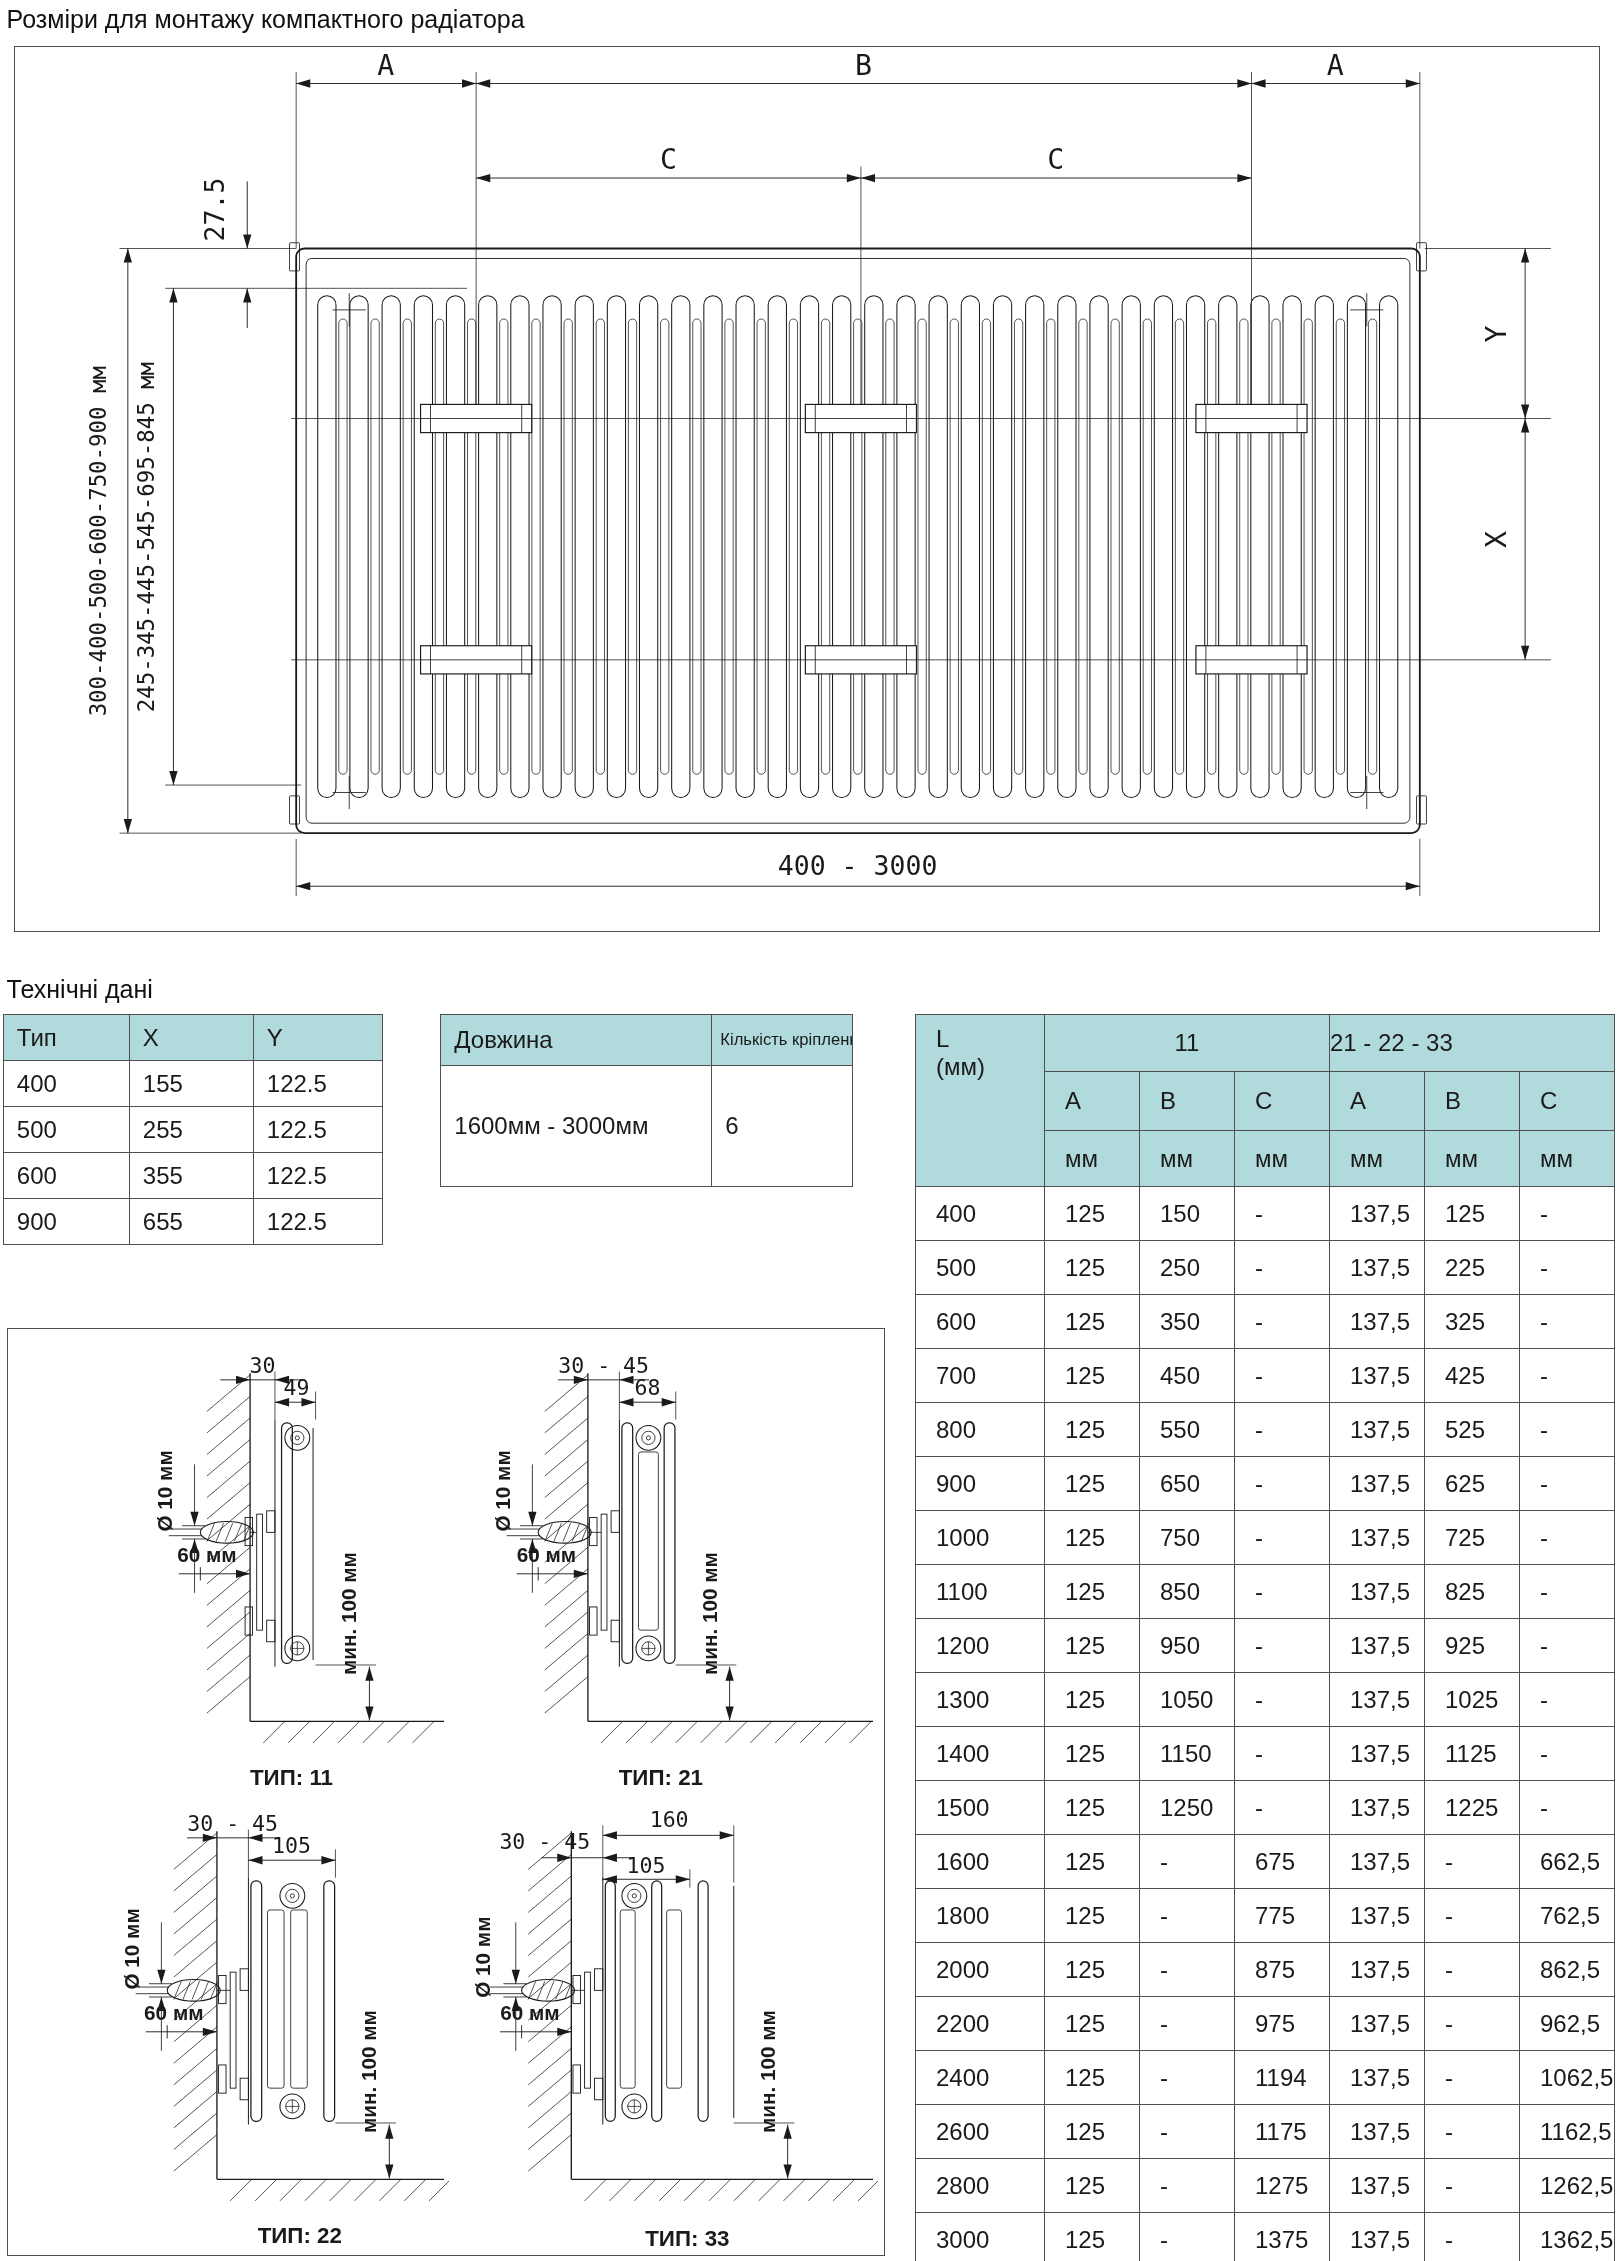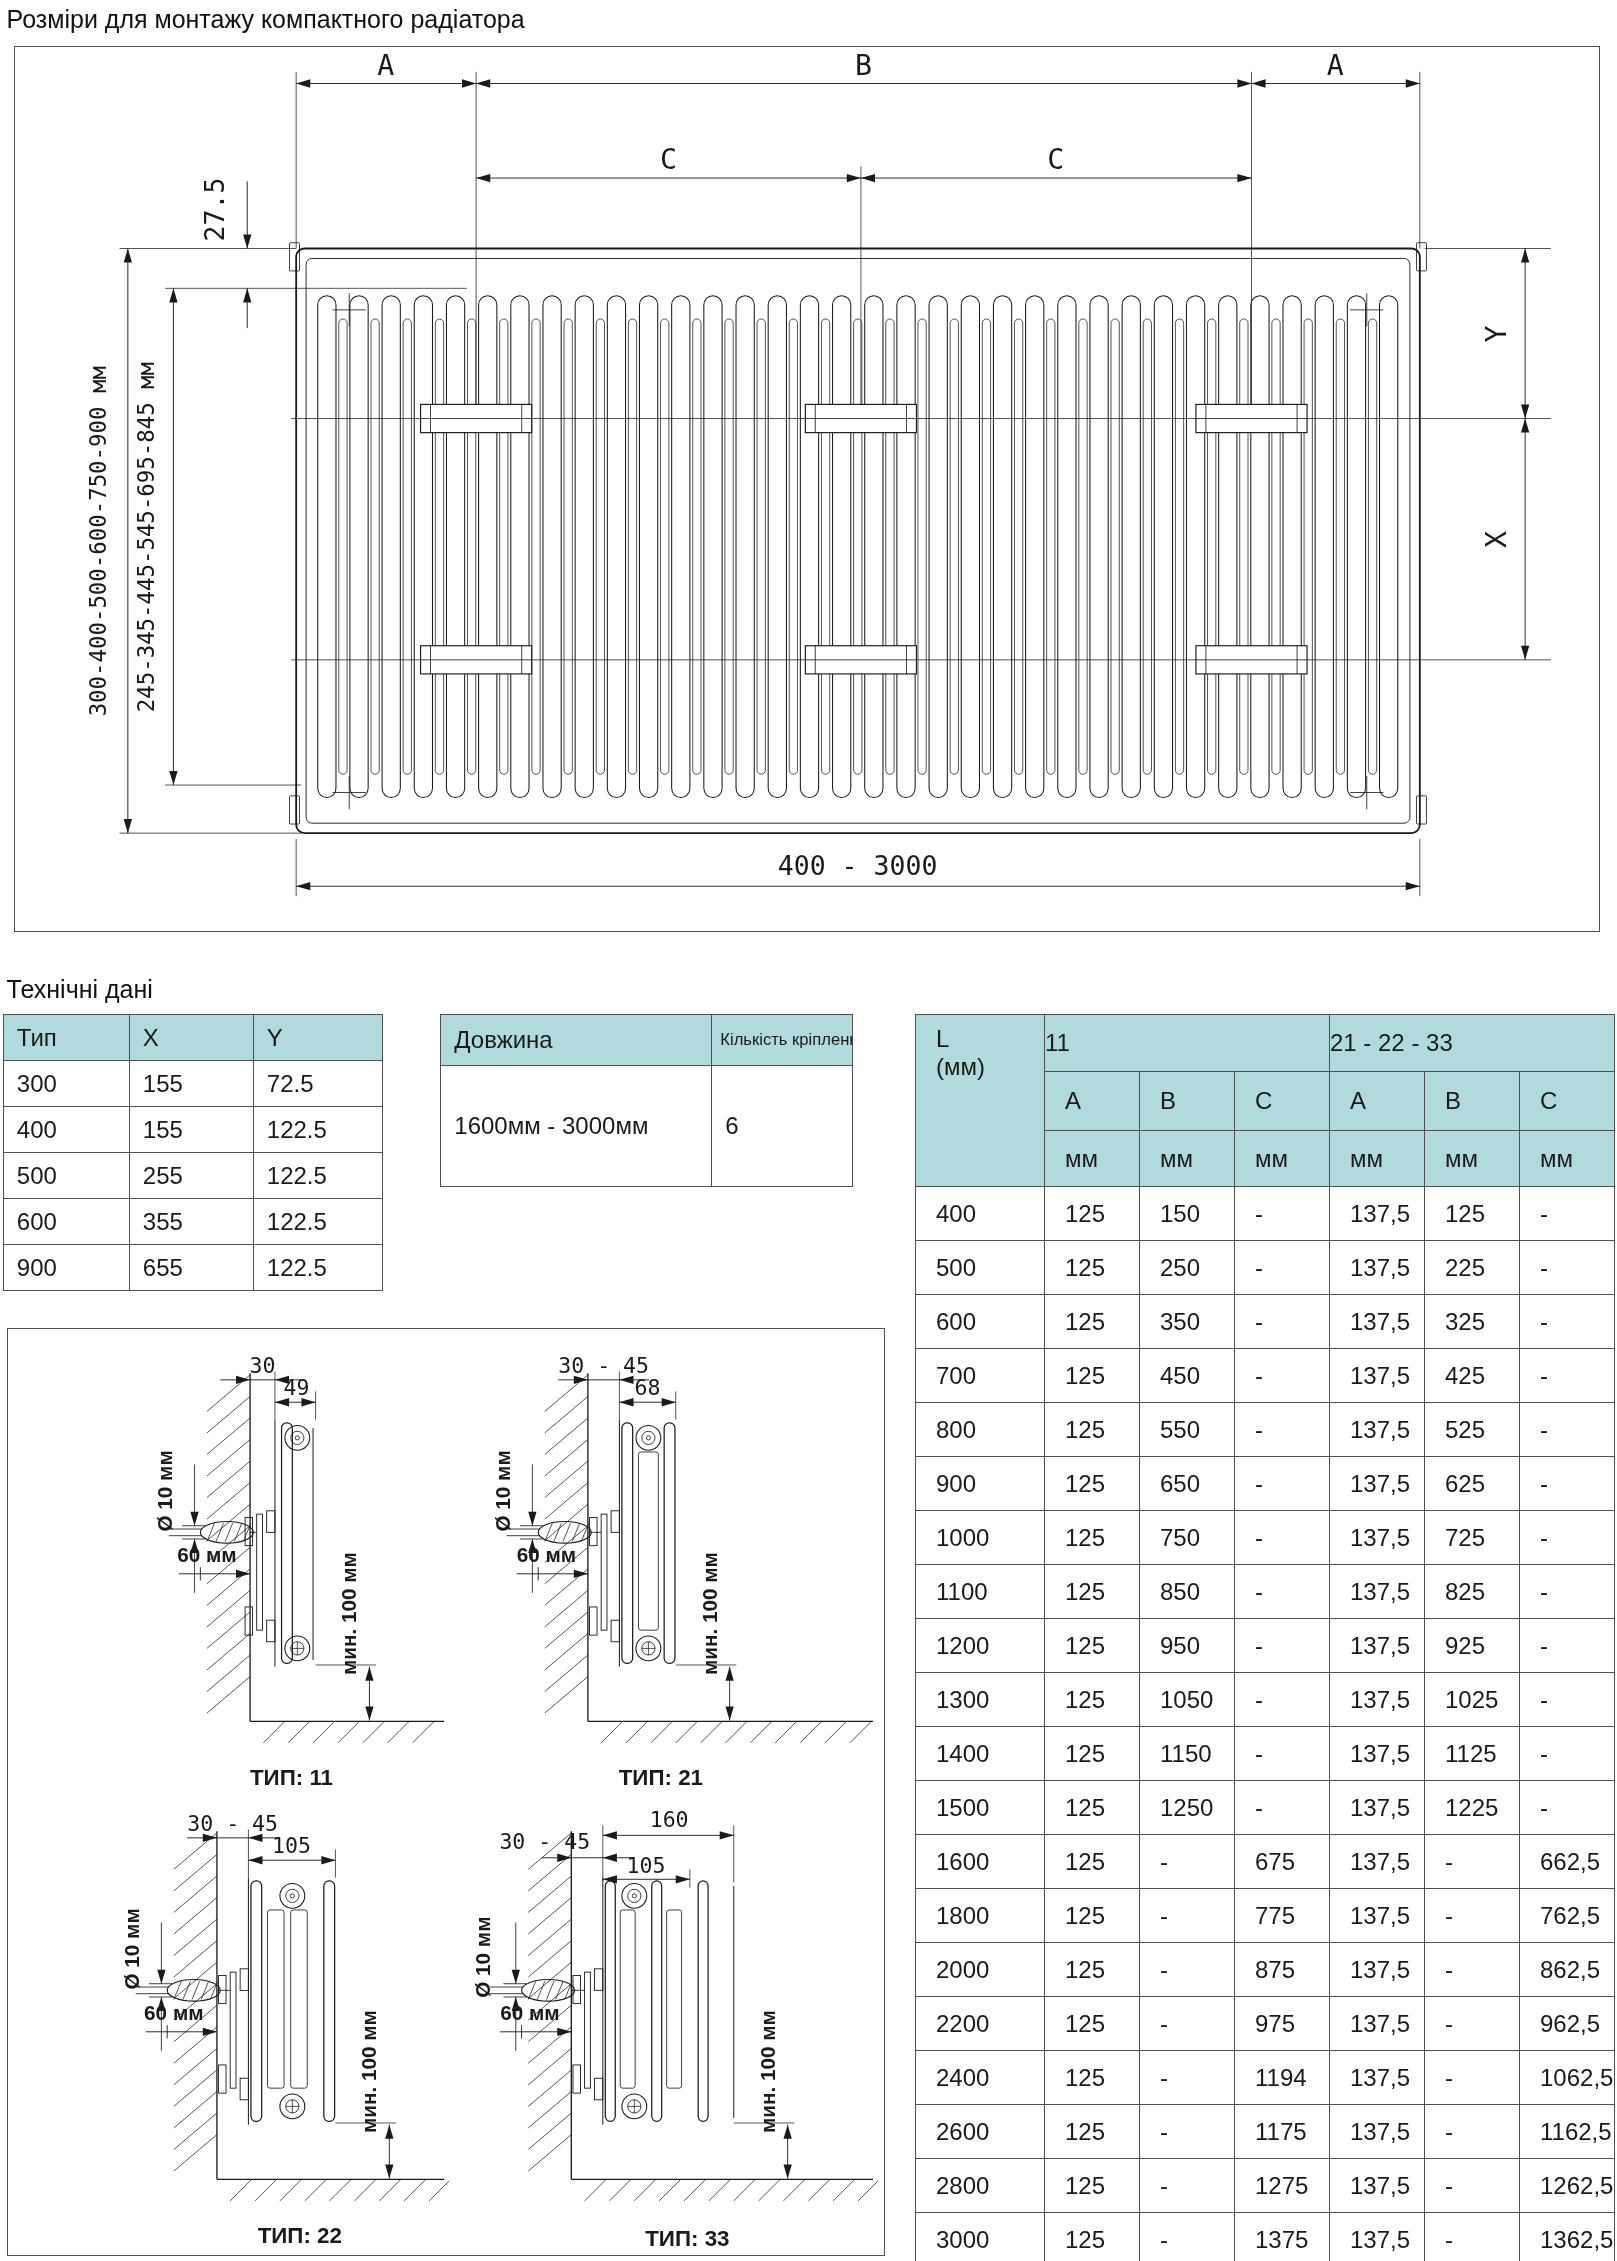--- a/index.html
+++ b/index.html
@@ -222,25 +222,20 @@
     </colgroup>
   <thead>
     <tr>
       <th>Тип</th>
       <th>X</th>
       <th>Y</th>
     </tr>
   </thead>
   <tbody id="type-body">
       <tr>
-        <td>300</td>
-        <td>155</td>
-        <td>72.5</td>
-      </tr>
-      <tr>
         <td>400</td>
         <td>155</td>
         <td>122.5</td>
       </tr>
       <tr>
         <td>500</td>
         <td>255</td>
         <td>122.5</td>
       </tr>
       <tr>
@@ -284,21 +279,21 @@
     <col style="width:95px">
       <col style="width:95px">
       <col style="width:95px">
   </colgroup>
   <thead>
     <tr class="r1">
       <th class="lcell" rowspan="3">
         <span>L</span><br>
         <span>(мм)</span>
       </th>
-      <th colspan="3" style="text-align:left;padding-left:0;">11</th>
+      <th colspan="3" style="text-align:center;padding-left:0;">11</th>
       <th colspan="3" style="text-align:left;padding-left:0;">21 - 22 - 33</th>
     </tr>
     <tr class="r2">
       <th>A</th>
       <th>B</th>
       <th>C</th>
       <th>A</th>
       <th>B</th>
       <th>C</th>
     </tr>

